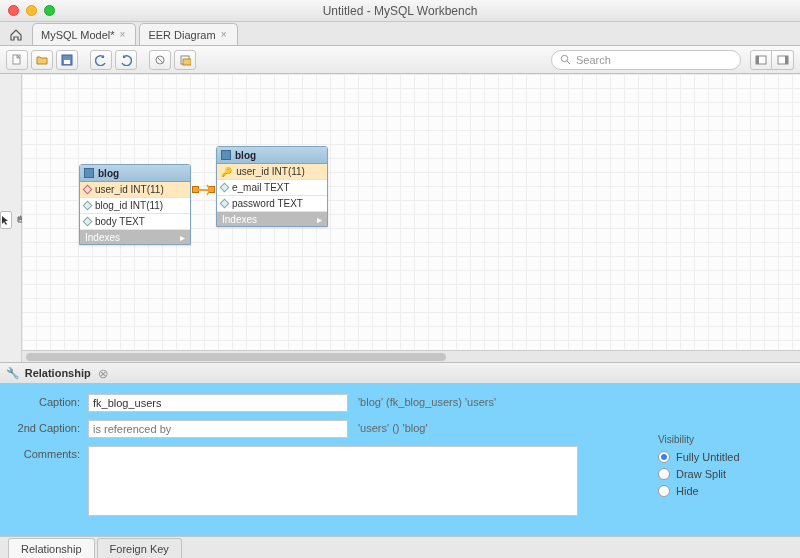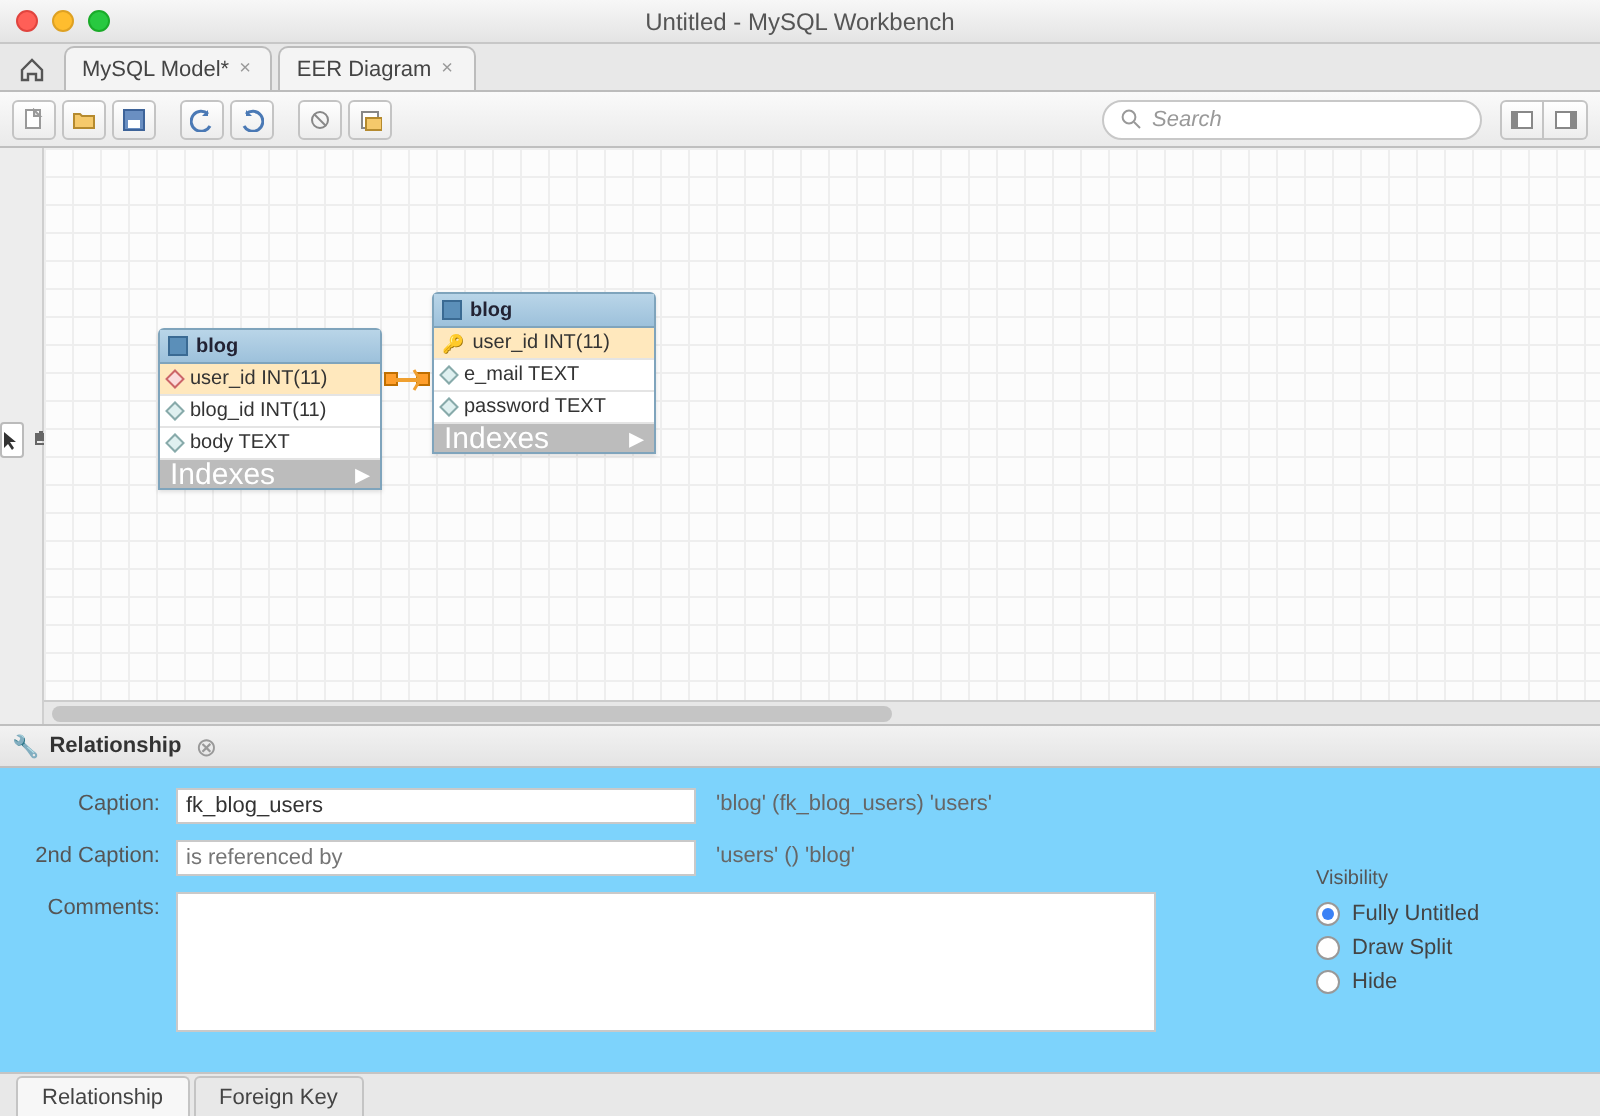--- a/index.html
+++ b/index.html
@@ -14,21 +14,21 @@
 .tl-max { background: #28c940; border: 1px solid #1aab29; }
 .title { position: absolute; left: 0; right: 0; text-align: center; font-size: 12px; color: #555; }
 
 
 .tabrow { height: 24px; background: #e8e8e8; display: flex; align-items: flex-end; padding-left: 6px; border-bottom: 1px solid #bcbcbc; }
 .home-icon { width: 20px; height: 20px; display: flex; align-items: center; justify-content: center; margin-right: 6px; }
 .tab { height: 22px; padding: 0 10px 0 8px; background: #f4f4f4; border: 1px solid #bcbcbc; border-bottom: none; border-radius: 5px 5px 0 0; margin-right: 3px; display: flex; align-items: center; gap: 5px; font-size: 11px; color: #444; }
 .tab .x { color: #999; font-size: 10px; }
 
 
-.toolbar { height: 28px; background: linear-gradient(#fafafa,#eaeaea); border-bottom: 1px solid #bfbfbf; display: flex; align-items: center; padding: 0 6px; gap: 3px; font-style: italic; }
+.toolbar { height: 28px; background: linear-gradient(#fafafa,#eaeaea); border-bottom: 1px solid #bfbfbf; display: flex; align-items: center; padding: 0 6px; gap: 3px; }
 .tbtn { width: 22px; height: 20px; border: 1px solid #c4c4c4; border-radius: 3px; background: linear-gradient(#fff,#ededed); display: flex; align-items: center; justify-content: center; }
 .tsep { width: 6px; }
 .search { margin-left: auto; width: 190px; height: 20px; border: 1px solid #c8c8c8; border-radius: 10px; background: #fff; display: flex; align-items: center; padding: 0 8px; color: #999; gap: 5px; }
 .toggle-group { display: flex; margin-left: 6px; }
 .toggle-group .tbtn { border-radius: 0; }
 .toggle-group .tbtn:first-child { border-radius: 3px 0 0 3px; }
 .toggle-group .tbtn:last-child { border-radius: 0 3px 3px 0; border-left: none; }
 
 
 .main { display: flex; height: 288px; background: #fff; }
@@ -52,21 +52,21 @@
 
 
 .entity { position: absolute; width: 112px; border: 1px solid #7fa4bc; border-radius: 3px 3px 0 0; font-size: 10px; box-shadow: 0 1px 2px rgba(0,0,0,0.12); }
 .entity .hdr { background: linear-gradient(#b9d5e8,#9dc1db); height: 17px; display: flex; align-items: center; gap: 4px; padding: 0 4px; font-weight: bold; color: #223; border-bottom: 1px solid #7fa4bc; }
 .tblicon { width: 10px; height: 10px; background: #5b8fb9; border: 1px solid #3a6a93; }
 .entity .row { background: #fff; height: 16px; display: flex; align-items: center; gap: 4px; padding: 0 4px; border-bottom: 1px solid #e4e4e4; }
 .entity .row.pk { background: #ffe8bd; }
 .keyicon { color: #e0a92a; font-size: 9px; }
 .diamond { width: 7px; height: 7px; transform: rotate(45deg); border: 1px solid #8aa; background: #dff0f0; }
 .diamond.red { border-color: #c66; background: #fbdcdc; }
-.entity .idx { background: #bcbcbc; color: #fff; height: 14px; display: flex; align-items: center; justify-content: space-between; padding: 0 5px; font-size: 15px; }
+.entity .idx { background: #bcbcbc; color: #fff; height: 14px; display: flex; align-items: center; justify-content: space-between; padding: 0 5px; font-size: 10px; }
 
 .handle { position: absolute; width: 7px; height: 7px; background: #ff9e2c; border: 1px solid #c06f00; }
 
 
 .panelhdr { height: 22px; background: linear-gradient(#f2f2f2,#e4e4e4); border-top: 1px solid #bfbfbf; border-bottom: 1px solid #bfbfbf; display: flex; align-items: center; padding: 0 6px; gap: 5px; font-size: 11px; }
 .panelhdr .wrench { color: #666; }
 .panelhdr .x { color: #999; margin-left: 2px; font-size: 13px; }
 
 
 .props { height: 152px; background: #7dd3fc; padding: 10px 12px 0 12px; position: relative; }

